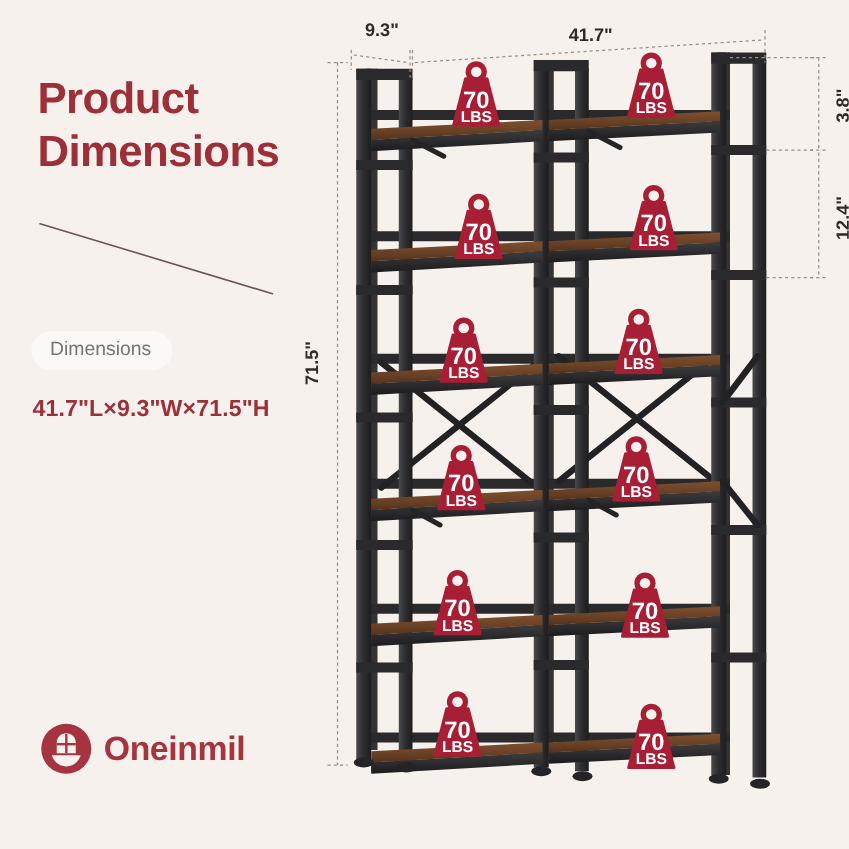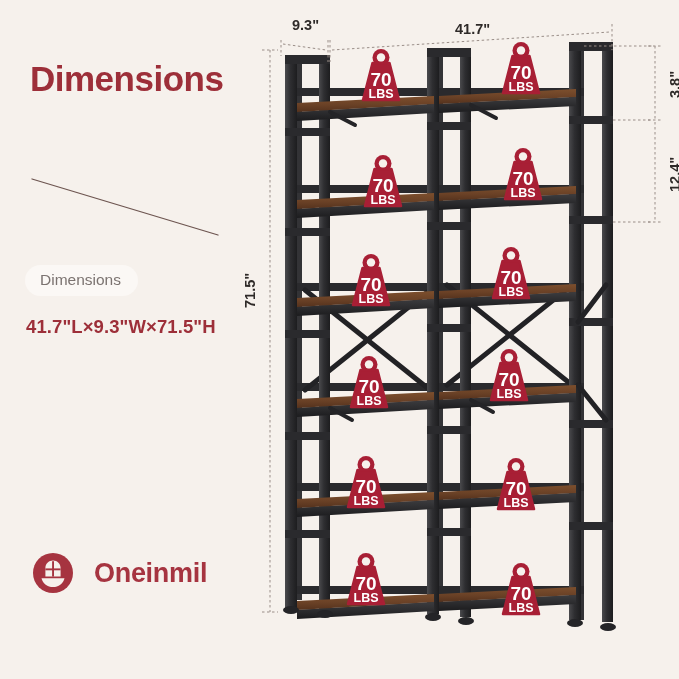--- a/index.html
+++ b/index.html
@@ -55,24 +55,24 @@
     font-size: 18.5px;
     font-weight: bold;
     color: #9d2f39;
     letter-spacing: 0.1px;
     white-space: nowrap;
   }
 
   
   .logo {
     position: absolute;
-    left: 32px; top: 552px;
+    left: 32px; top: 578px;
     display: flex;
     align-items: center;
-    gap: 20px;
+    gap: 9px;
   }
   .logo-mark { width: 42px; height: 42px; display: block; }
   .logo-word {
     font-size: 27px;
     font-weight: bold;
     color: #a63440;
     letter-spacing: -0.3px;
     line-height: 1;
   }
 
@@ -120,20 +120,21 @@
     width: 52px; height: 56px;
   }
   .badge svg { display: block; width: 52px; height: 56px; }
 </style>
 </head>
 <body>
 
 <div id="root">
 
   <div class="title-block">
+    <div class="title-line">Product</div>
     <div class="title-line">Dimensions</div>
   </div>
 
   <svg class="accent-rule" viewBox="0 0 190 62">
     <line x1="2" y1="3" x2="188" y2="59" stroke="#6d5550" stroke-width="1.3" stroke-linecap="round"></line>
   </svg>
 
   <div class="dim-pill">Dimensions</div>
   <div class="dim-value">41.7"L×9.3"W×71.5"H</div>
 

